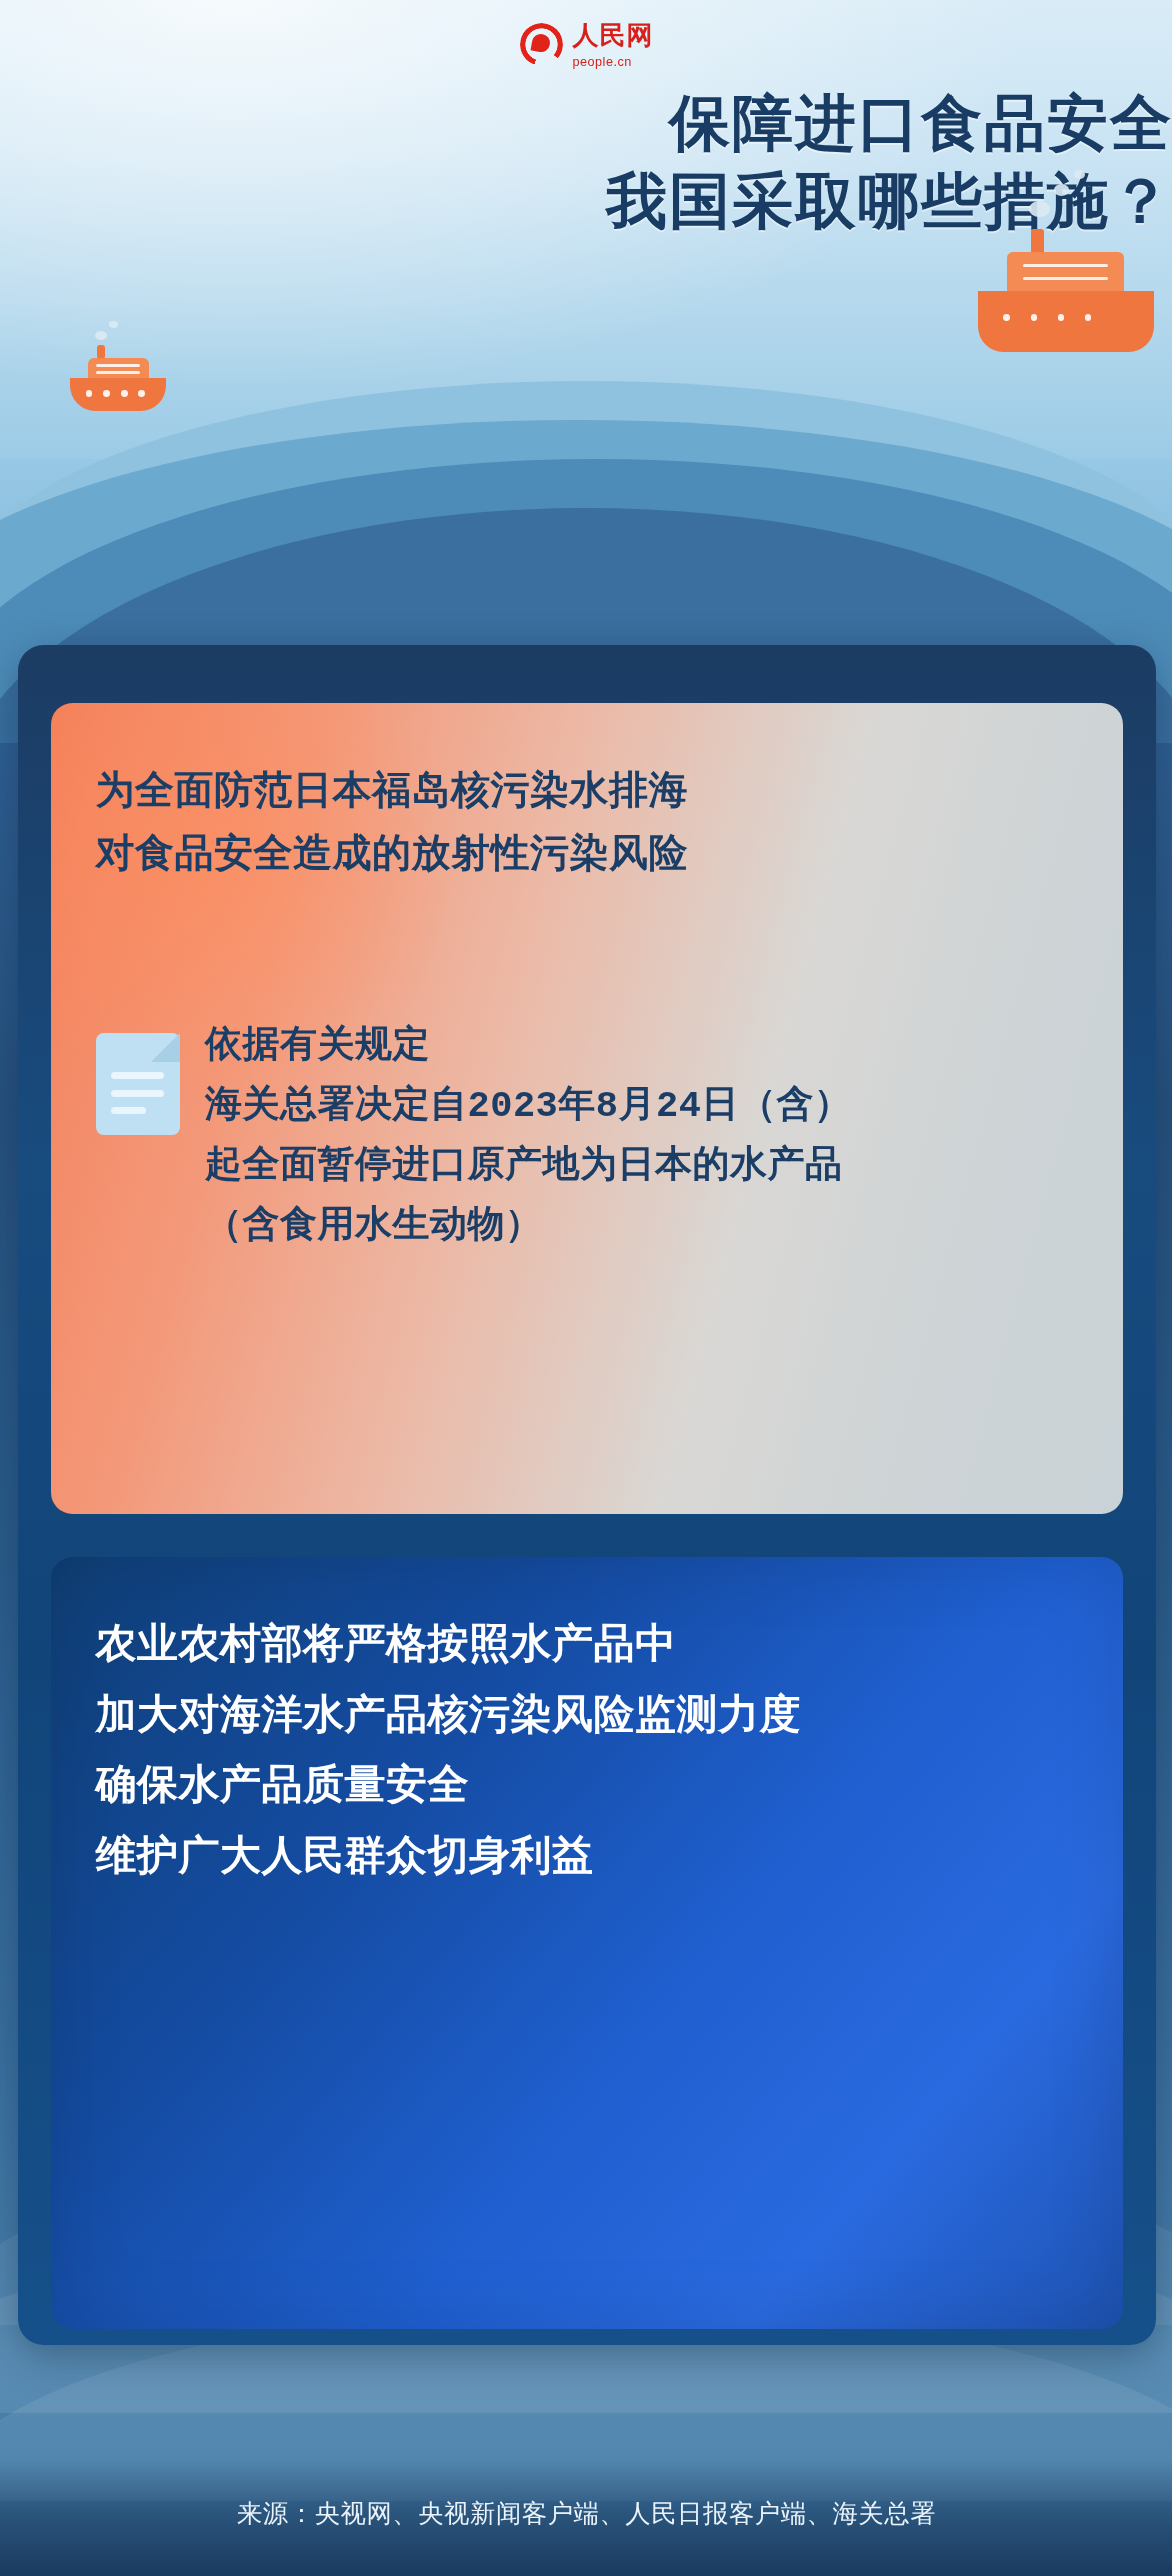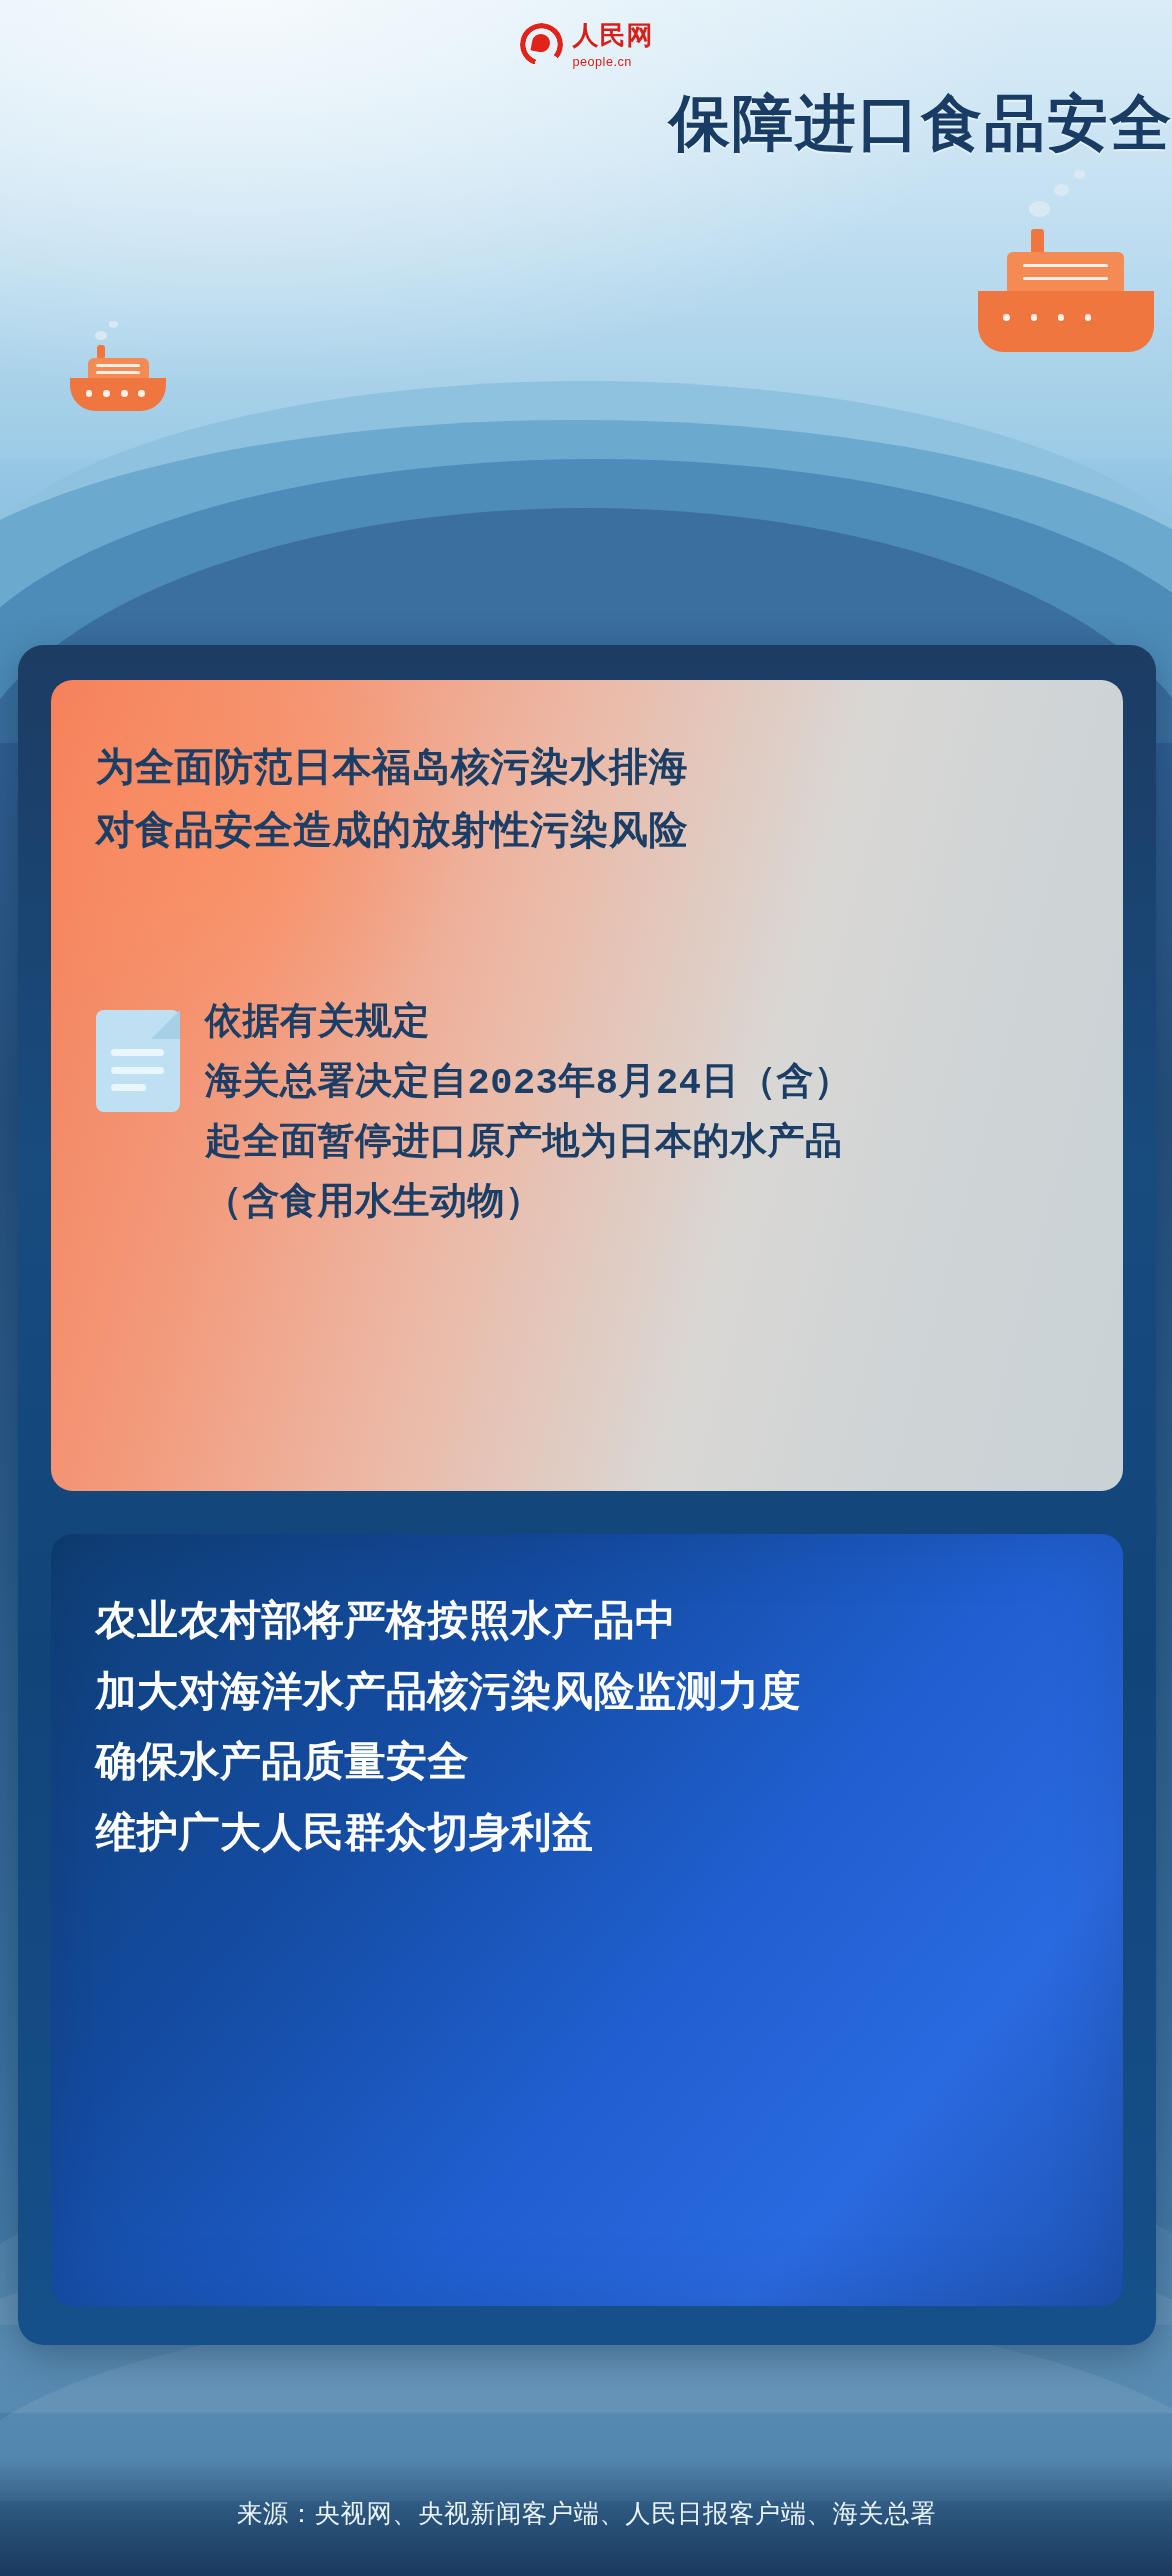--- a/index.html
+++ b/index.html
@@ -121,20 +121,21 @@
     padding: 35px 33px;
   }
 
   .card1 {
     position: relative;
     height: 811px;
     border-radius: 21.5px;
     background: linear-gradient(105deg, #f4805a 0%, #f39a7b 22%, #ecb9a6 42%, #d9d7d4 64%, #cfd4d6 80%, #c9d2d6 100%);
     padding: 55px 45px 39px 45px;
     overflow: hidden;
+    margin-top: 23px;
   }
   .card1 .glow {
     position:absolute; left:-117px; top:-117px; width:547px; height:547px;
     background: radial-gradient(circle, rgba(255,140,90,.55) 0%, rgba(255,140,90,0) 65%);
   }
   .c1-block1 { position: relative; color: #1b3e67; font-weight: 700; font-size: 39px; line-height: 1.62; letter-spacing: 0.5px; }
   .c1-block1 p { white-space: nowrap; }
 
   .c1-row { position: relative; display: flex; align-items: flex-start; gap: 25.4px; margin-top: 133px; }
   .doc-icon {
@@ -195,20 +196,21 @@
     <div class="dot"></div>
   </div>
   <div class="logo-text">
     <div class="logo-cn">人民网</div>
     <div class="logo-en">people.cn</div>
   </div>
 </div>
 
 <div class="title">
   <span>保障进口食品安全</span>
+  <span>我国采取哪些措施？</span>
 </div>
 
 <div class="boat boat-big">
   <div class="smoke s3"></div>
   <div class="smoke s2"></div>
   <div class="smoke s1"></div>
   <div style="position:relative;">
     <div class="stack"></div>
     <div class="cabin">
         <div class="line l1"></div>

